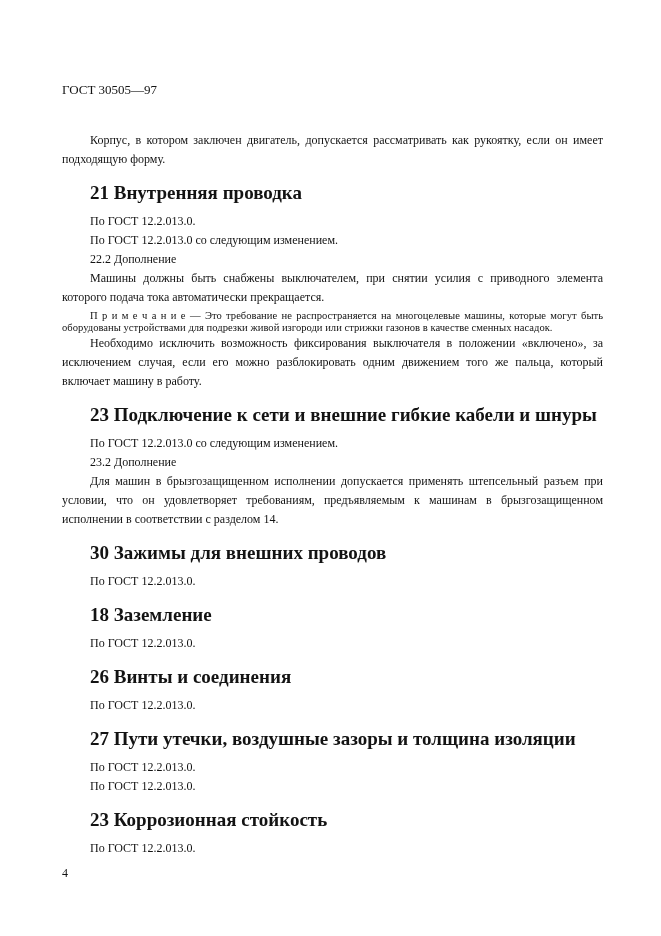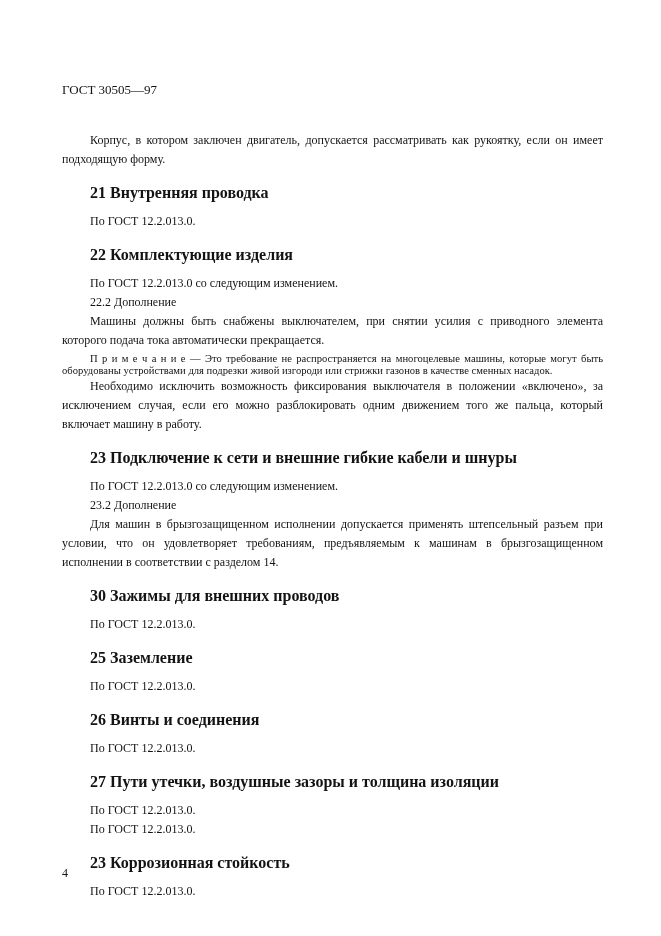--- a/index.html
+++ b/index.html
@@ -26,21 +26,21 @@
     margin-bottom: 34px;
   }
   p.body {
     margin: 0;
     font-size: 12px;
     line-height: 19px;
     text-align: justify;
     text-indent: 28px;
   }
   h2.heading {
-    font-size: 16px;
+    font-size: 19px;
     font-weight: bold;
     line-height: 15px;
     margin: 16px 0 12px 0;
     text-indent: 28px;
     text-align: left;
   }
   p.note {
     font-size: 10.6px;
     line-height: 12px;
     margin-top: 3px;
@@ -58,36 +58,35 @@
 
 <div class="page">
 
   <div class="doc-header">ГОСТ 30505—97</div>
 
   <p class="body">Корпус, в котором заключен двигатель, допускается рассматривать как рукоятку, если он имеет подходящую форму.</p>
 
   <h2 class="heading">21 Внутренняя проводка</h2>
   <p class="body">По ГОСТ 12.2.013.0.</p>
 
-  <h2 class="heading">22 Комплектующие изделия</h2>
   <p class="body">По ГОСТ 12.2.013.0 со следующим изменением.</p>
   <p class="body">22.2 Дополнение</p>
   <p class="body">Машины должны быть снабжены выключателем, при снятии усилия с приводного элемента которого подача тока автоматически прекращается.</p>
   <p class="body note">П р и м е ч а н и е — Это требование не распространяется на многоцелевые машины, которые могут быть оборудованы устройствами для подрезки живой изгороди или стрижки газонов в качестве сменных насадок.</p>
   <p class="body">Необходимо исключить возможность фиксирования выключателя в положении «включено», за исключением случая, если его можно разблокировать одним движением того же пальца, который включает машину в работу.</p>
 
   <h2 class="heading">23 Подключение к сети и внешние гибкие кабели и шнуры</h2>
   <p class="body">По ГОСТ 12.2.013.0 со следующим изменением.</p>
   <p class="body">23.2 Дополнение</p>
   <p class="body">Для машин в брызгозащищенном исполнении допускается применять штепсельный разъем при условии, что он удовлетворяет требованиям, предъявляемым к машинам в брызгозащищенном исполнении в соответствии с разделом 14.</p>
 
   <h2 class="heading">30 Зажимы для внешних проводов</h2>
   <p class="body">По ГОСТ 12.2.013.0.</p>
 
-  <h2 class="heading">25 Заземление</h2>
+  <h2 class="heading">18 Заземление</h2>
   <p class="body">По ГОСТ 12.2.013.0.</p>
 
   <h2 class="heading">26 Винты и соединения</h2>
   <p class="body">По ГОСТ 12.2.013.0.</p>
 
   <h2 class="heading">27 Пути утечки, воздушные зазоры и толщина изоляции</h2>
   <p class="body">По ГОСТ 12.2.013.0.</p>
 
   <p class="body">По ГОСТ 12.2.013.0.</p>
 

